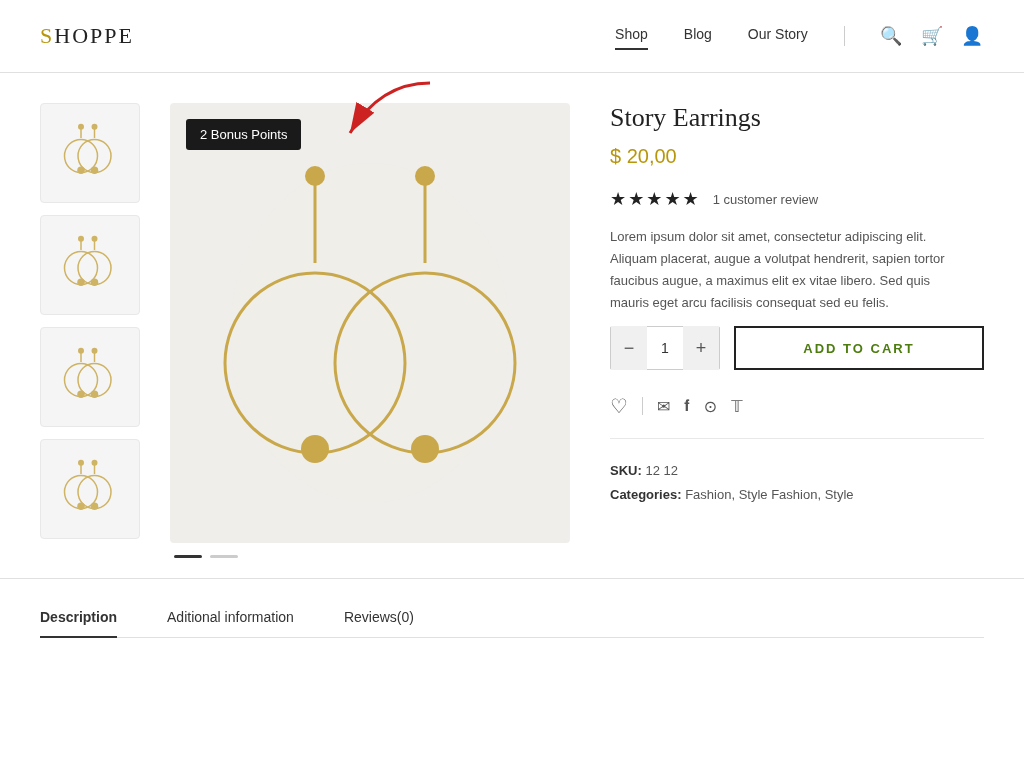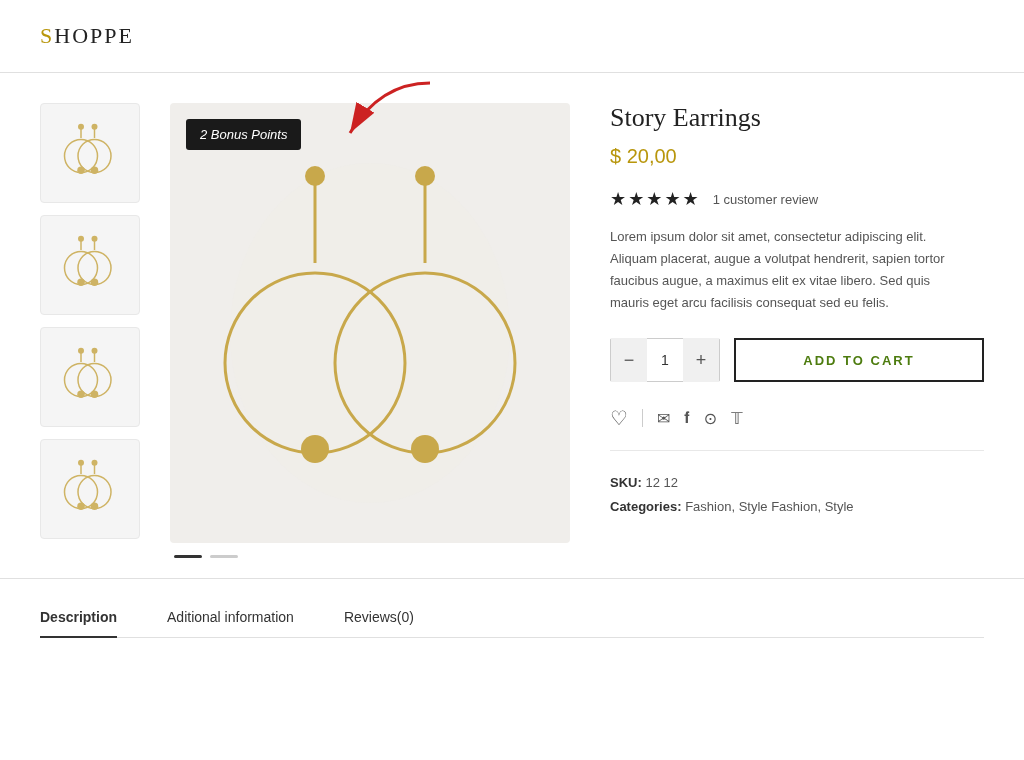--- a/index.html
+++ b/index.html
@@ -87,21 +87,20 @@
       justify-content: center;
       border: 1px solid #e8e8e8;
     }
     .thumb svg { width: 60px; height: 60px; }
 
     
     .main-image-container {
       position: relative;
       width: 400px;
       flex-shrink: 0;
-      font-style: italic;
     }
     .main-image {
       width: 400px;
       height: 440px;
       background: #f0eeeb;
       border-radius: 4px;
       display: flex;
       align-items: center;
       justify-content: center;
       overflow: hidden;
@@ -172,21 +171,21 @@
     }
     .review-count {
       font-size: 13px;
       color: #555;
       font-family: Arial, sans-serif;
     }
     .product-desc {
       font-size: 13px;
       line-height: 1.7;
       color: #555;
-      margin-bottom: 24px;
+      margin-bottom: 12px;
       font-family: Arial, sans-serif;
       max-width: 340px;
     }
     .cart-row {
       display: flex;
       align-items: center;
       gap: 14px;
       margin-bottom: 24px;
     }
     .qty-control {
@@ -288,20 +287,31 @@
     
     .earring-svg { opacity: 0.85; }
   </style>
 </head>
 <body>
 
 <header class="header">
   <div class="logo">
     <span>S</span><span>HOPPE</span>
   </div>
+  <nav class="nav">
+    <span class="nav-item active">Shop</span>
+    <span class="nav-item">Blog</span>
+    <span class="nav-item">Our Story</span>
+    <div class="nav-divider"></div>
+    <div class="nav-icons">
+      <span class="nav-icon">🔍</span>
+      <span class="nav-icon">🛒</span>
+      <span class="nav-icon">👤</span>
+    </div>
+  </nav>
 </header>
 
 <div class="main">
 
   <div class="thumbnails">
     <div class="thumb">
       <svg class="earring-svg" viewBox="0 0 60 80" fill="none" xmlns="http://www.w3.org/2000/svg">
         <line x1="18" y1="2" x2="18" y2="20" stroke="#c8a84b" stroke-width="2"></line>
         <circle cx="18" cy="5" r="4" fill="#c8a84b"></circle>
         <circle cx="18" cy="44" r="22" stroke="#c8a84b" stroke-width="2" fill="none"></circle>

